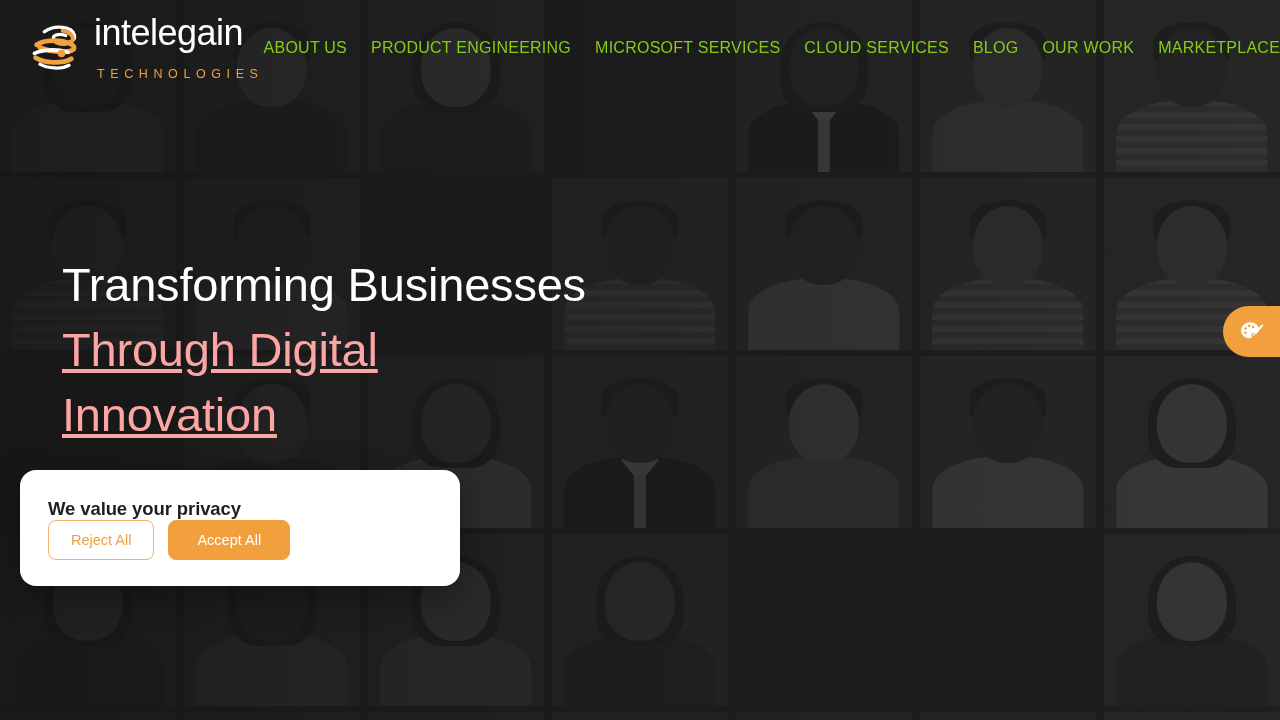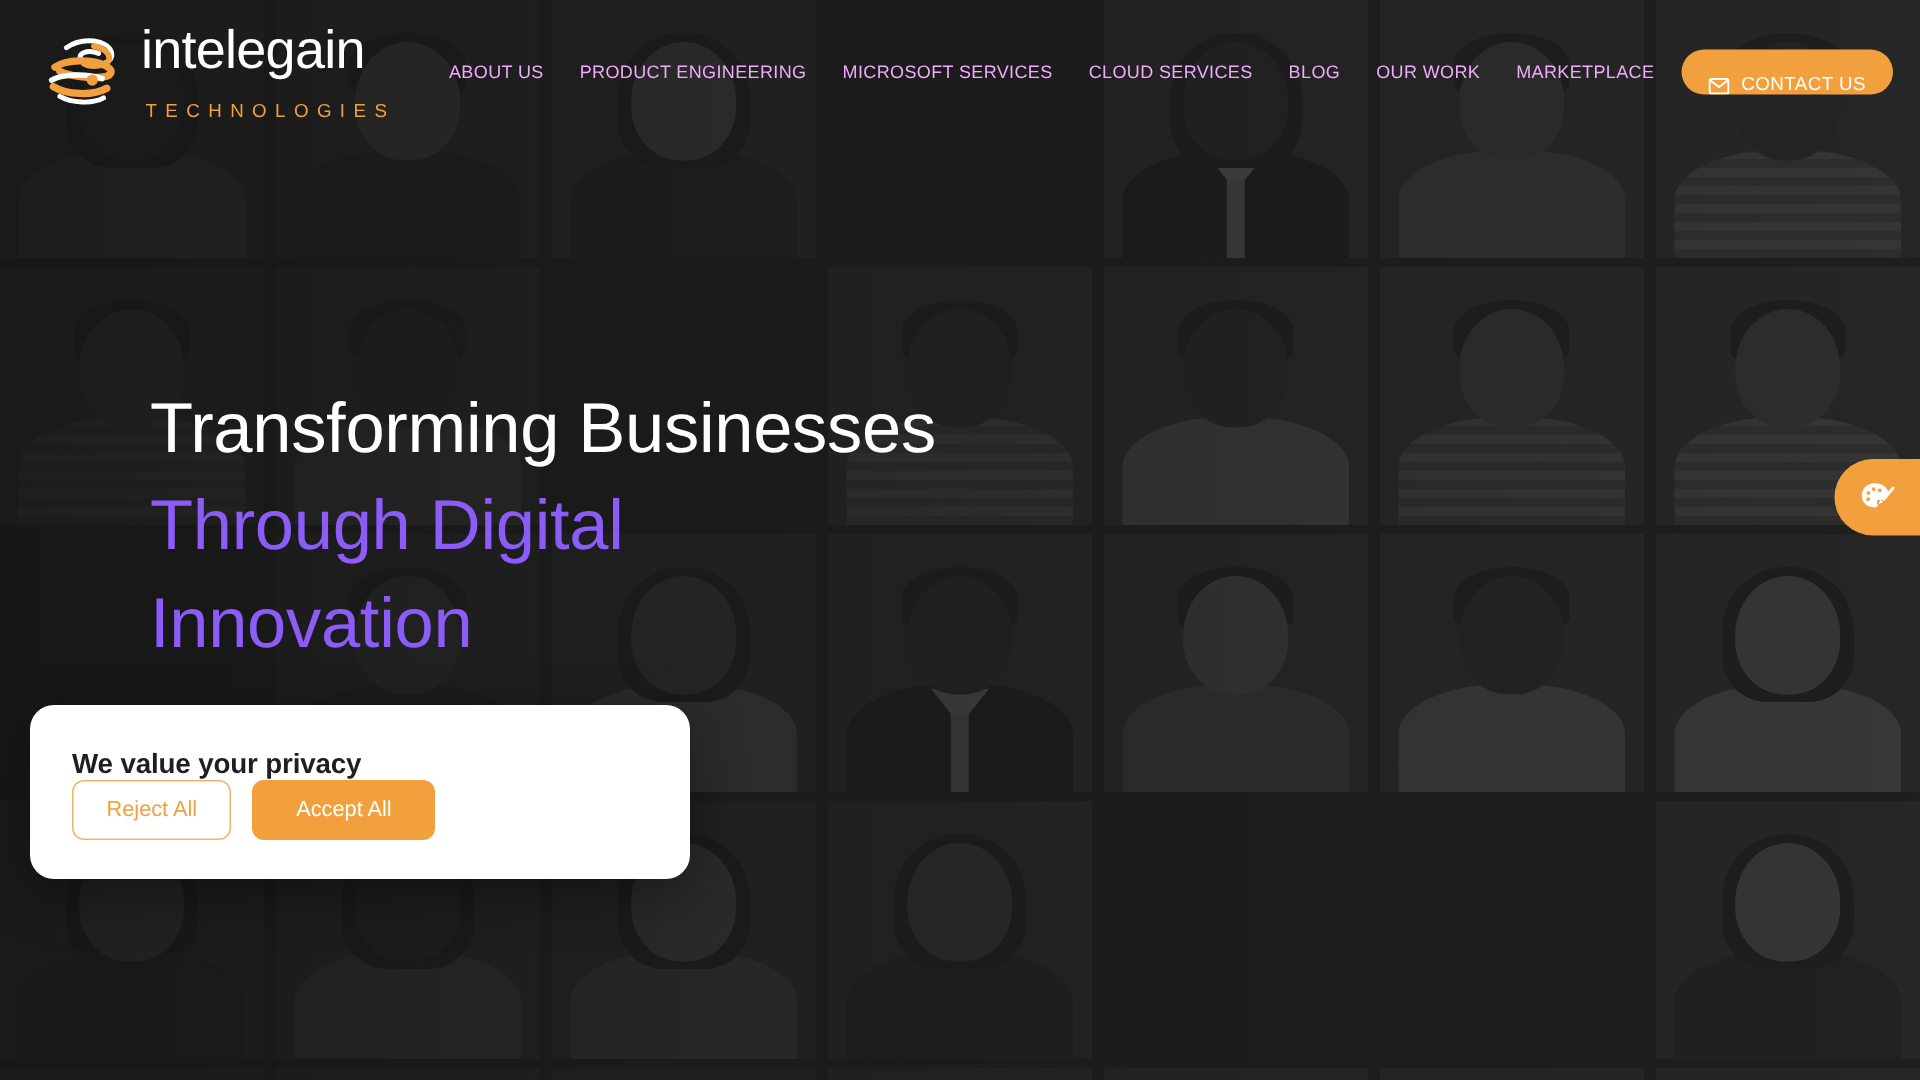--- a/index.html
+++ b/index.html
@@ -91,45 +91,45 @@
     font-size:12.5px; color:#F0A03C; letter-spacing:5.6px;
     margin-top:17px; margin-left:3px; font-weight:400;
   }
 
   #main-nav {
     flex:1 1 auto;
     display:flex; align-items:center; justify-content:flex-end;
     gap:24px; margin-right:18px;
   }
   .nav-link {
-    color:#f0abfc; font-size:12px; letter-spacing:.25px;
+    color:#84cc16; font-size:16px; letter-spacing:.25px;
     text-decoration:none; white-space:nowrap; cursor:pointer;
   }
   #contact-us-button {
     display:flex; align-items:flex-end; gap:8px;
     background:#F2A03D; color:#fff;
     border:none; border-radius:20px;
     height:30px; padding:0 18px;
     font-size:12.5px; letter-spacing:.3px;
     cursor:pointer; white-space:nowrap;
     font-family:"Liberation Sans", sans-serif;
   }
   #contact-us-button svg { display:block; }
 
   
   #hero-copy {
     position:absolute; left:62px; top:252px; z-index:30;
     max-width:620px;
   }
   .hero-line {
     font-size:47px; line-height:65px; font-weight:400;
-    letter-spacing:-.2px; white-space:nowrap;margin-left:38px;
+    letter-spacing:-.2px; white-space:nowrap;
   }
   .hero-line.white { color:#ffffff; }
-  .hero-line.accent { color:#8b5cf6; }
+  .hero-line.accent { color:#fca5a5;text-decoration:underline; }
   #hero-sub {
     margin-top:22px;
     color:#f2f2f2; font-size:20px; line-height:29px; font-weight:400;
     max-width:520px;
   }
 
   
   #theme-tab {
     position:absolute; right:0; top:306px; z-index:45;
     width:57px; height:51px;

